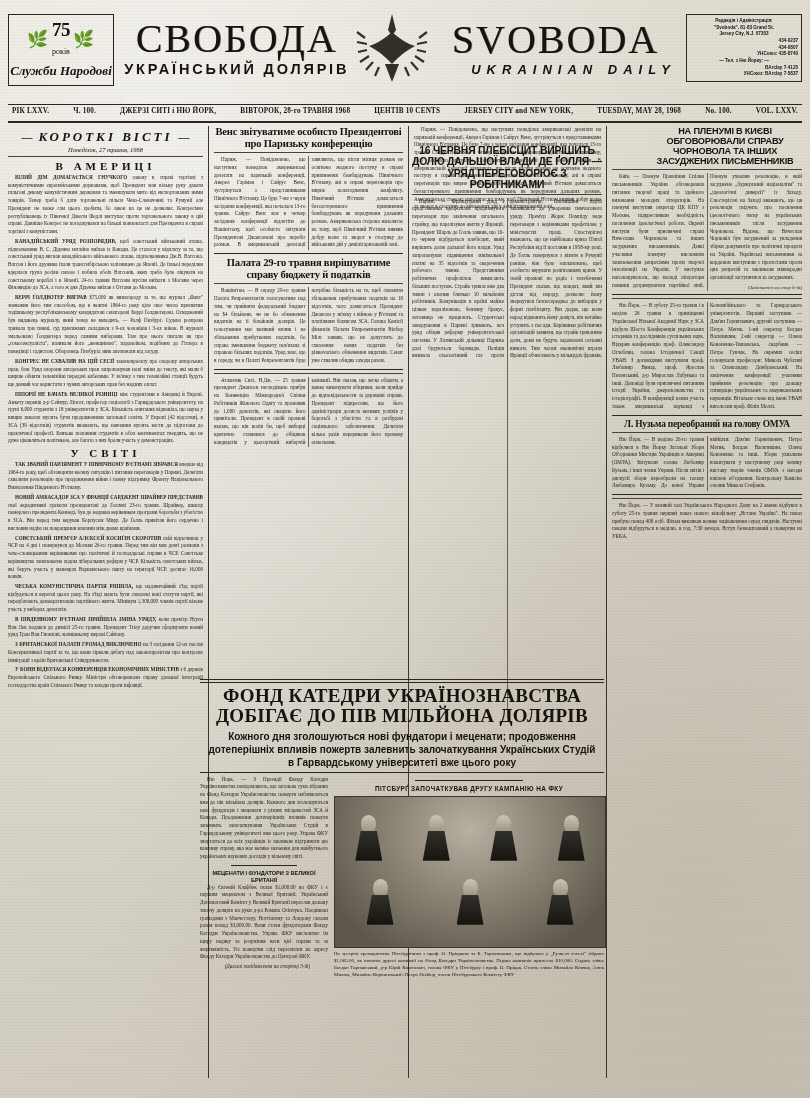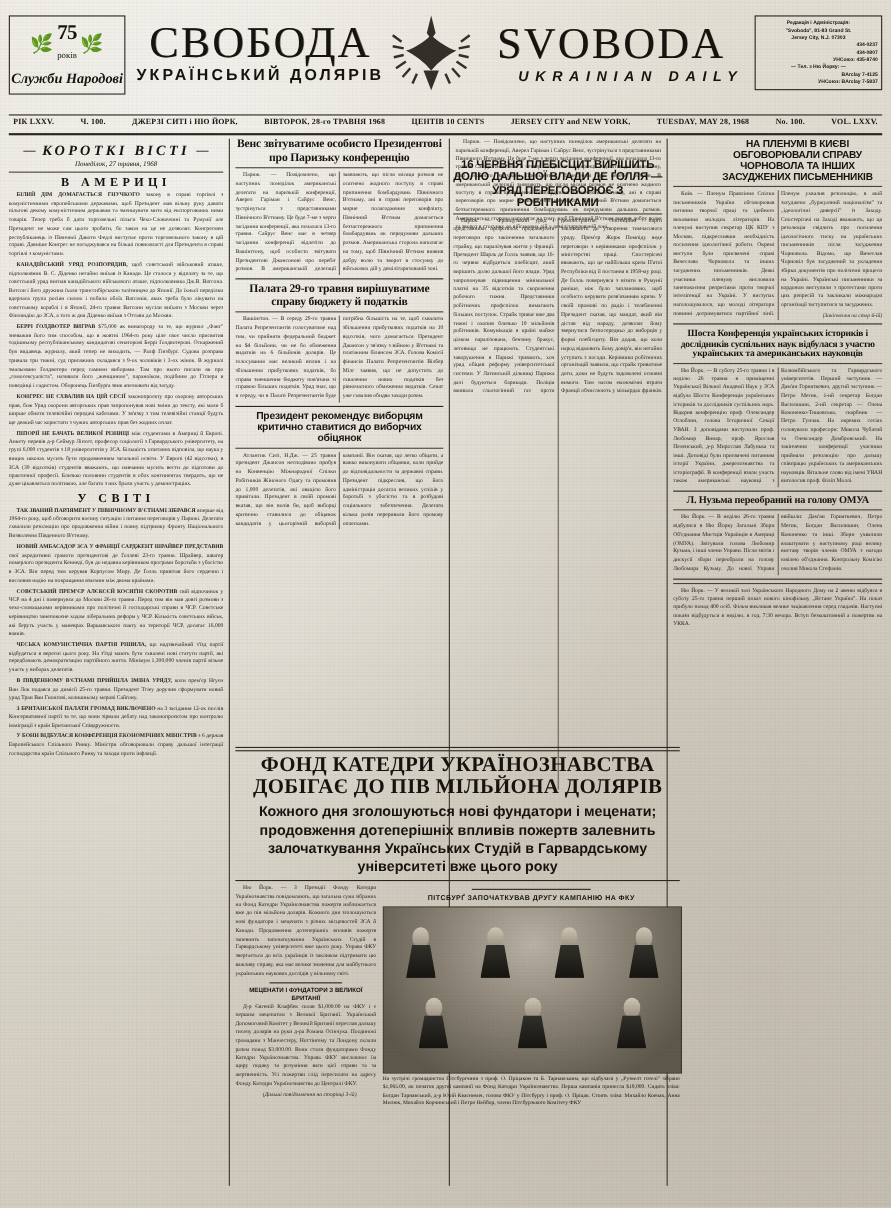--- a/index.html
+++ b/index.html
@@ -104,21 +104,21 @@
 
   
   .body{font-size:5.1px;line-height:1.52;text-align:justify;
         font-family:"Liberation Serif",serif;color:#241f18;}
   .body p{margin:0 0 2px 0;text-indent:7px;}
   .lead{font-weight:bold;}
   .two{column-count:2;column-gap:6px;column-rule:.6px solid #6a6154;}
 
   .dek{
     font-family:"Liberation Sans",sans-serif;font-weight:bold;
-    font-size:13px;line-height:1.3;text-align:center;margin:3px 6px 2px;
+    font-size:10px;line-height:1.3;text-align:center;margin:3px 6px 2px;
   }
   .feature-hl{
     font-family:"Liberation Serif",serif;font-weight:bold;
     font-size:19px;text-align:center;line-height:1.08;letter-spacing:.3px;
   }
 
   
   .photo{
     width:100%;height:150px;margin:3px 0 2px;
     background:
@@ -258,21 +258,20 @@
       </div>
 
       <div class="rule"></div>
       <div class="hl hl-serif" style="font-size:10.6px">Палата 29-го травня вирішуватиме справу бюджету й податків</div>
       <div class="rule-thin"></div>
       <div class="body two">
         <p>Вашінґтон. — В середу 29-го травня Палата Репрезентантів голосуватиме над тим, чи прийняти федеральний бюджет на $4 більйони, чи не бо обмеження видатків на 6 більйонів долярів. Це голосування має великий вплив і на збільшення прибуткових податків, бо справа зменшення бюджету пов'язана зі справою більших податків. Уряд знає, що в середу, чи в Палаті Репрезентантів буде потрібна більшість на те, щоб схвалити збільшення прибуткових податків на 10 відсотків, чого домагається Президент Джансон у зв'язку з війною у В'єтнамі та платіжним білянсом ЗСА. Голова Комісії фінансів Палати Репрезентантів Вілбер Мілс заявив, що не допустить до схвалення нових податків без рівночасного обмеження видатків. Сенат уже схвалив обидва заходи разом.</p>
       </div>
 
       <div class="rule"></div>
-      <div class="hl" style="font-size:9.4px">Президент рекомендує виборцям критично ставитися до виборчих обіцянок</div>
       <div class="rule-thin"></div>
       <div class="body two">
         <p>Атлантик Ситі, Н.Дж. — 25 травня президент Джансон несподівано прибув на Конвенцію Міжнародної Спілки Робітників Жіночого Одягу та промовив до 1,000 делеґатів, які овацією його привітали. Президент в своїй промові вказав, що він волів би, щоб виборці критично ставилися до обіцянок кандидатів у цьогорічній виборчій кампанії. Він сказав, що легко обіцяти, а важко виконувати обіцянки, коли прийде до відповідальности за державні справи. Президент підкреслив, що його адміністрація досягла великих успіхів у боротьбі з убогістю та в розбудові соціяльного забезпечення. Делеґати кілька разів переривали його промову оплесками.</p>
       </div>
     </div>
 
     <div class="col c3">
 
       <div class="hl hl-m"></div>
       <div class="body">
@@ -282,21 +281,20 @@
 
     <div class="col c4">
       <div class="hl hl-s">НА ПЛЕНУМІ В КИЄВІ ОБГОВОРЮВАЛИ СПРАВУ ЧОРНОВОЛА ТА ІНШИХ ЗАСУДЖЕНИХ ПИСЬМЕННИКІВ</div>
       <div class="rule-thin"></div>
       <div class="body two">
         <p>Київ. — Пленум Правління Спілки письменників України обговорював питання творчої праці та ідейного виховання молодих літераторів. На пленумі виступив секретар ЦК КПУ з Москви, підкресливши необхідність посилення ідеологічної роботи. Окремі виступи були присвячені справі Вячеслава Чорновола та інших засуджених письменників. Деякі учасники пленуму висловили занепокоєння репресіями проти творчої інтеліґенції на Україні. У виступах наголошувалося, що молоді літератори повинні дотримуватися партійної лінії. Пленум ухвалив резолюцію, в якій засуджено „буржуазний націоналізм" та „ідеологічні диверсії" із Заходу. Спостерігачі на Заході вважають, що ця резолюція свідчить про посилення ідеологічного тиску на українських письменників після засудження Чорновола. Відомо, що Вячеслав Чорновіл був засуджений за укладення збірки документів про політичні процеси на Україні. Українські письменники за кордоном виступили з протестами проти цих репресій та закликали міжнародні організації заступитися за засуджених.</p>
         <p class="right-note">(Закінчення на стор 6-ій)</p>
       </div>
 
       <div class="rule"></div>
-      <div class="hl hl-serif" style="font-size:8.6px">Шоста Конференція українських істориків і дослідників суспільних наук відбулася з участю українських та американських науковців</div>
       <div class="rule-thin"></div>
       <div class="body two">
         <p>Ню Йорк. — В суботу 25-го травня і в неділю 26 травня в приміщенні Української Вільної Академії Наук у ЗСА відбула Шоста Конференція українських істориків та дослідників суспільних наук. Відкрив конференцію проф. Олександер Оглоблин, голова Історичної Секції УВАН. З доповідями виступили проф. Любомир Винар, проф. Ярослав Пеленський, д-р Мирослав Лабунька та інші. Доповіді були присвячені питанням історії України, джерелознавства та історіографії. В конференції взяли участь також американські науковці з Колюмбійського та Гарвардського університетів. Перший заступник — Дам'ян Горняткевич, другий заступник — Петро Мегик, 1-ий секретар Богдан Василишин, 2-ий секретар — Олена Кононенко-Тишовська, скарбник — Петро Гунчак. На окремих сесіях головували професори: Микола Чубатий та Олександер Домбровський. На закінчення конференції учасники прийняли резолюцію про дальшу співпрацю українських та американських науковців. Вітальне слово від імені УВАН виголосив проф. Філіп Моллі.</p>
       </div>
 
       <div class="rule"></div>
       <div class="hl hl-serif" style="font-size:9.4px">Л. Нузьма переобраний на голову ОМУА</div>
       <div class="rule-thin"></div>
       <div class="body two">
         <p>Ню Йорк. — В неділю 26-го травня відбулися в Ню Йорку Загальні Збори Об'єднання Мистців Українців в Америці (ОМУА). Звітували голова Любомир Кузьма, і інші члени Управи. Після звітів і дискусії збори переобрали на голову Любомира Кузьму. До нової Управи ввійшли: Дам'ян Горняткевич, Петро Мегик, Богдан Василишин, Олена Кононенко та інші. Збори ухвалили влаштувати у наступному році велику виставу творів членів ОМУА з нагоди ювілею об'єднання. Контрольну Комісію очолив Микола Стефанів.</p>
@@ -311,21 +309,21 @@
   </div>
 
   <div style="position:absolute;left:412px;top:145px;width:190px;">
     <div class="hl hl-m">16 ЧЕРВНЯ ПЛЕБІСЦИТ ВИРІШИТЬ ДОЛЮ ДАЛЬШОЇ ВЛАДИ ДЕ ҐОЛЛЯ — УРЯД ПЕРЕГОВОРЮЄ З РОБІТНИКАМИ</div>
     <div class="rule-thin"></div>
     <div class="body two" style="height:520px;overflow:hidden">
       <p>Париж. — Французький уряд і представники профспілок продовжують переговори про закінчення загального страйку, що паралізував життя у Франції. Президент Шарль де Ґолль заявив, що 16-го червня відбудеться плебісцит, який вирішить долю дальшої його влади. Уряд запропонував підвищення мінімальної платні на 35 відсотків та скорочення робочого тижня. Представники робітничих профспілок вимагають більших поступок. Страйк триває вже два тижні і охопив близько 10 мільйонів робітників. Комунікація в країні майже цілком паралізована, бензину бракує, летовища не працюють. Студентські заворушення в Парижі тривають, хоч уряд обіцяв реформу університетської системи. У Латинській дільниці Парижа далі будуються барикади. Поліція вживала сльозогінний газ проти демонстрантів. Опозиційні партії закликають до утворення тимчасового уряду. Прем'єр Жорж Помпіду веде переговори з керівниками профспілок у міністерстві праці. Спостерігачі вважають, що це найбільша криза П'ятої Республіки від її постання в 1958-му році. Де Ґолль повернувся з візити в Румунії раніше, ніж було заплановано, щоб особисто керувати розв'язанням кризи. У своїй промові по радіо і телебаченні Президент сказав, що мандат, який він дістав від народу, дозволяє йому звернутися безпосередньо до виборців у формі плебісциту. Він додав, що коли народ відмовить йому довір'я, він негайно уступить з посади. Керівники робітничих організацій заявили, що страйк триватиме доти, доки не будуть задоволені основні вимоги. Тим часом економічні втрати Франції обчислюють у мільярдах франків.</p>
     </div>
   </div>
 
-  <div style="position:absolute;left:214px;top:676px;width:404px;">
+  <div style="position:absolute;left:200px;top:676px;width:404px;">
     <div class="rule-dbl"></div>
     <div class="feature-hl">ФОНД КАТЕДРИ УКРАЇНОЗНАВСТВА ДОБІГАЄ ДО ПІВ МІЛЬЙОНА ДОЛЯРІВ</div>
     <div class="dek">Кожного дня зголошуються нові фундатори і меценати; продовження дотеперішніх впливів пожертв залевнить залочаткування Українських Студій в Гарвардському університеті вже цього року</div>
     <div class="rule"></div>
 
     <div style="display:flex;gap:6px;">
       <div style="width:128px;">
         <div class="body">
           <p>Ню Йорк. — З Президії Фонду Катедри Українознавства повідомляють, що загальна сума зібраних на Фонд Катедри Українознавства пожертв наближається вже до пів мільйона долярів. Кожного дня зголошуються нові фундатори і меценати з різних місцевостей ЗСА й Канади. Продовження дотеперішніх впливів пожертв запевнить започаткування Українських Студій в Гарвардському університеті вже цього року. Управа ФКУ звертається до всіх українців із закликом підтримати цю важливу справу, яка має велике значення для майбутнього українських наукових дослідів у вільному світі.</p>
         </div>

